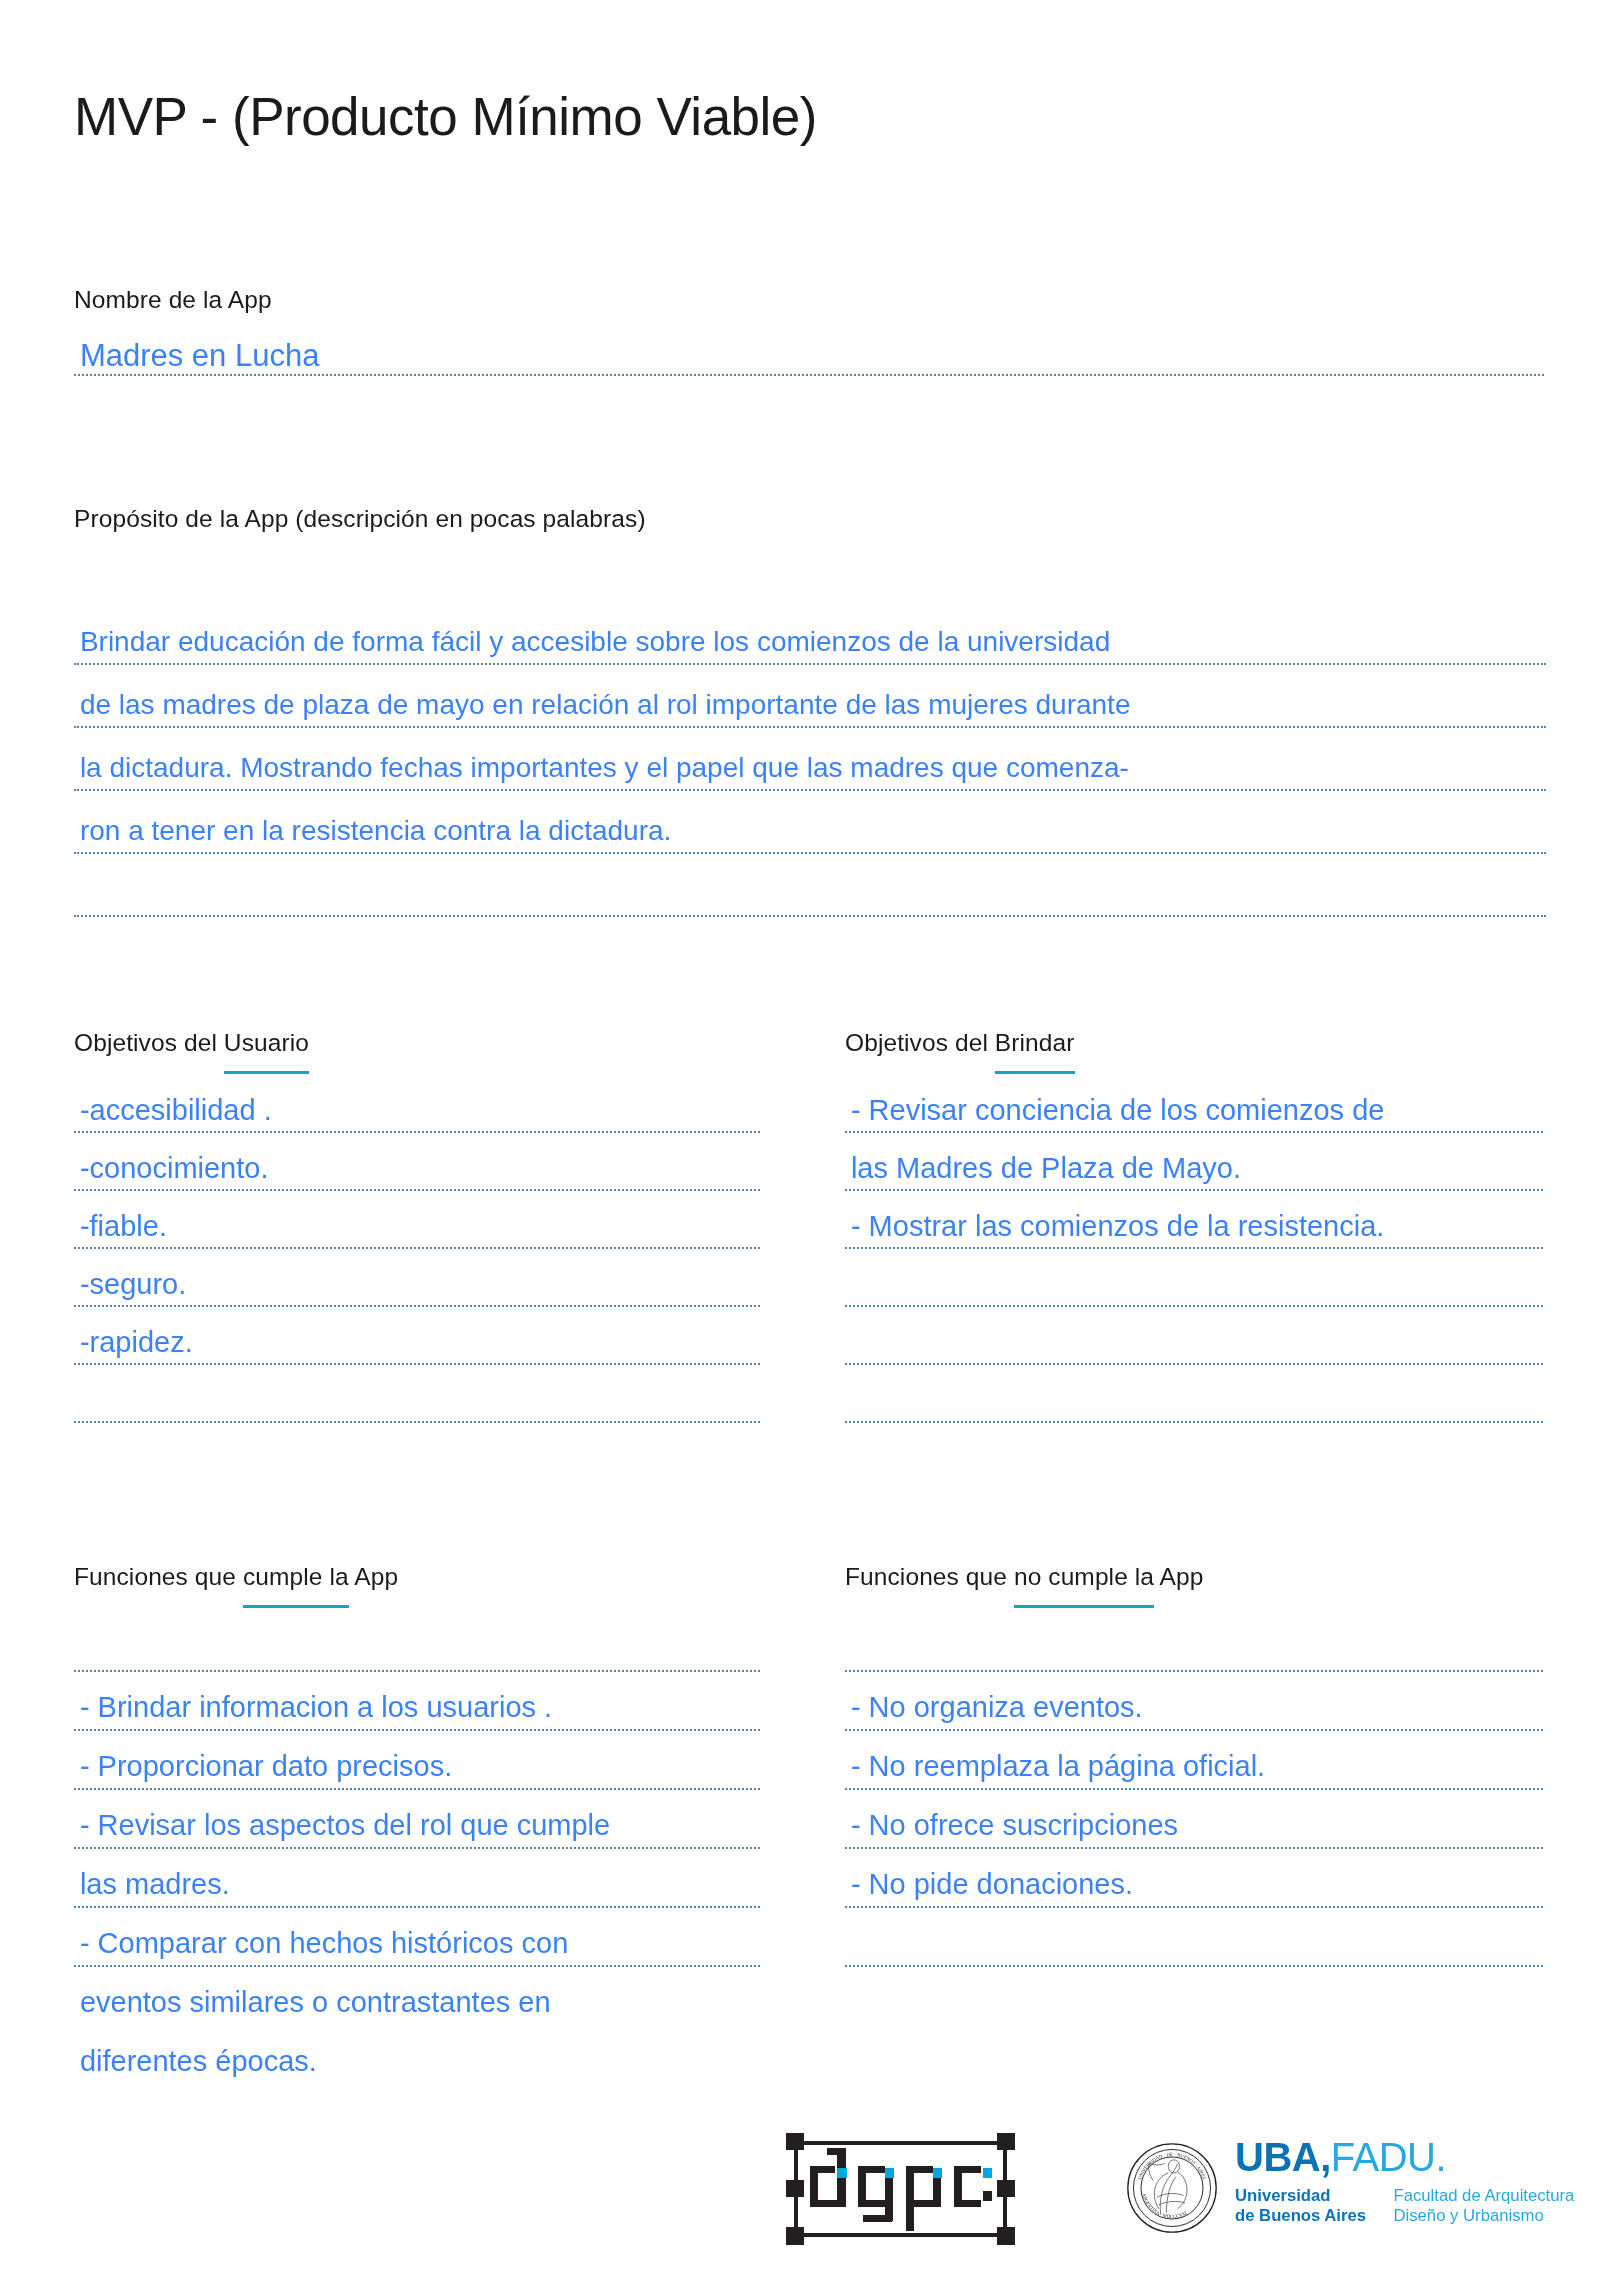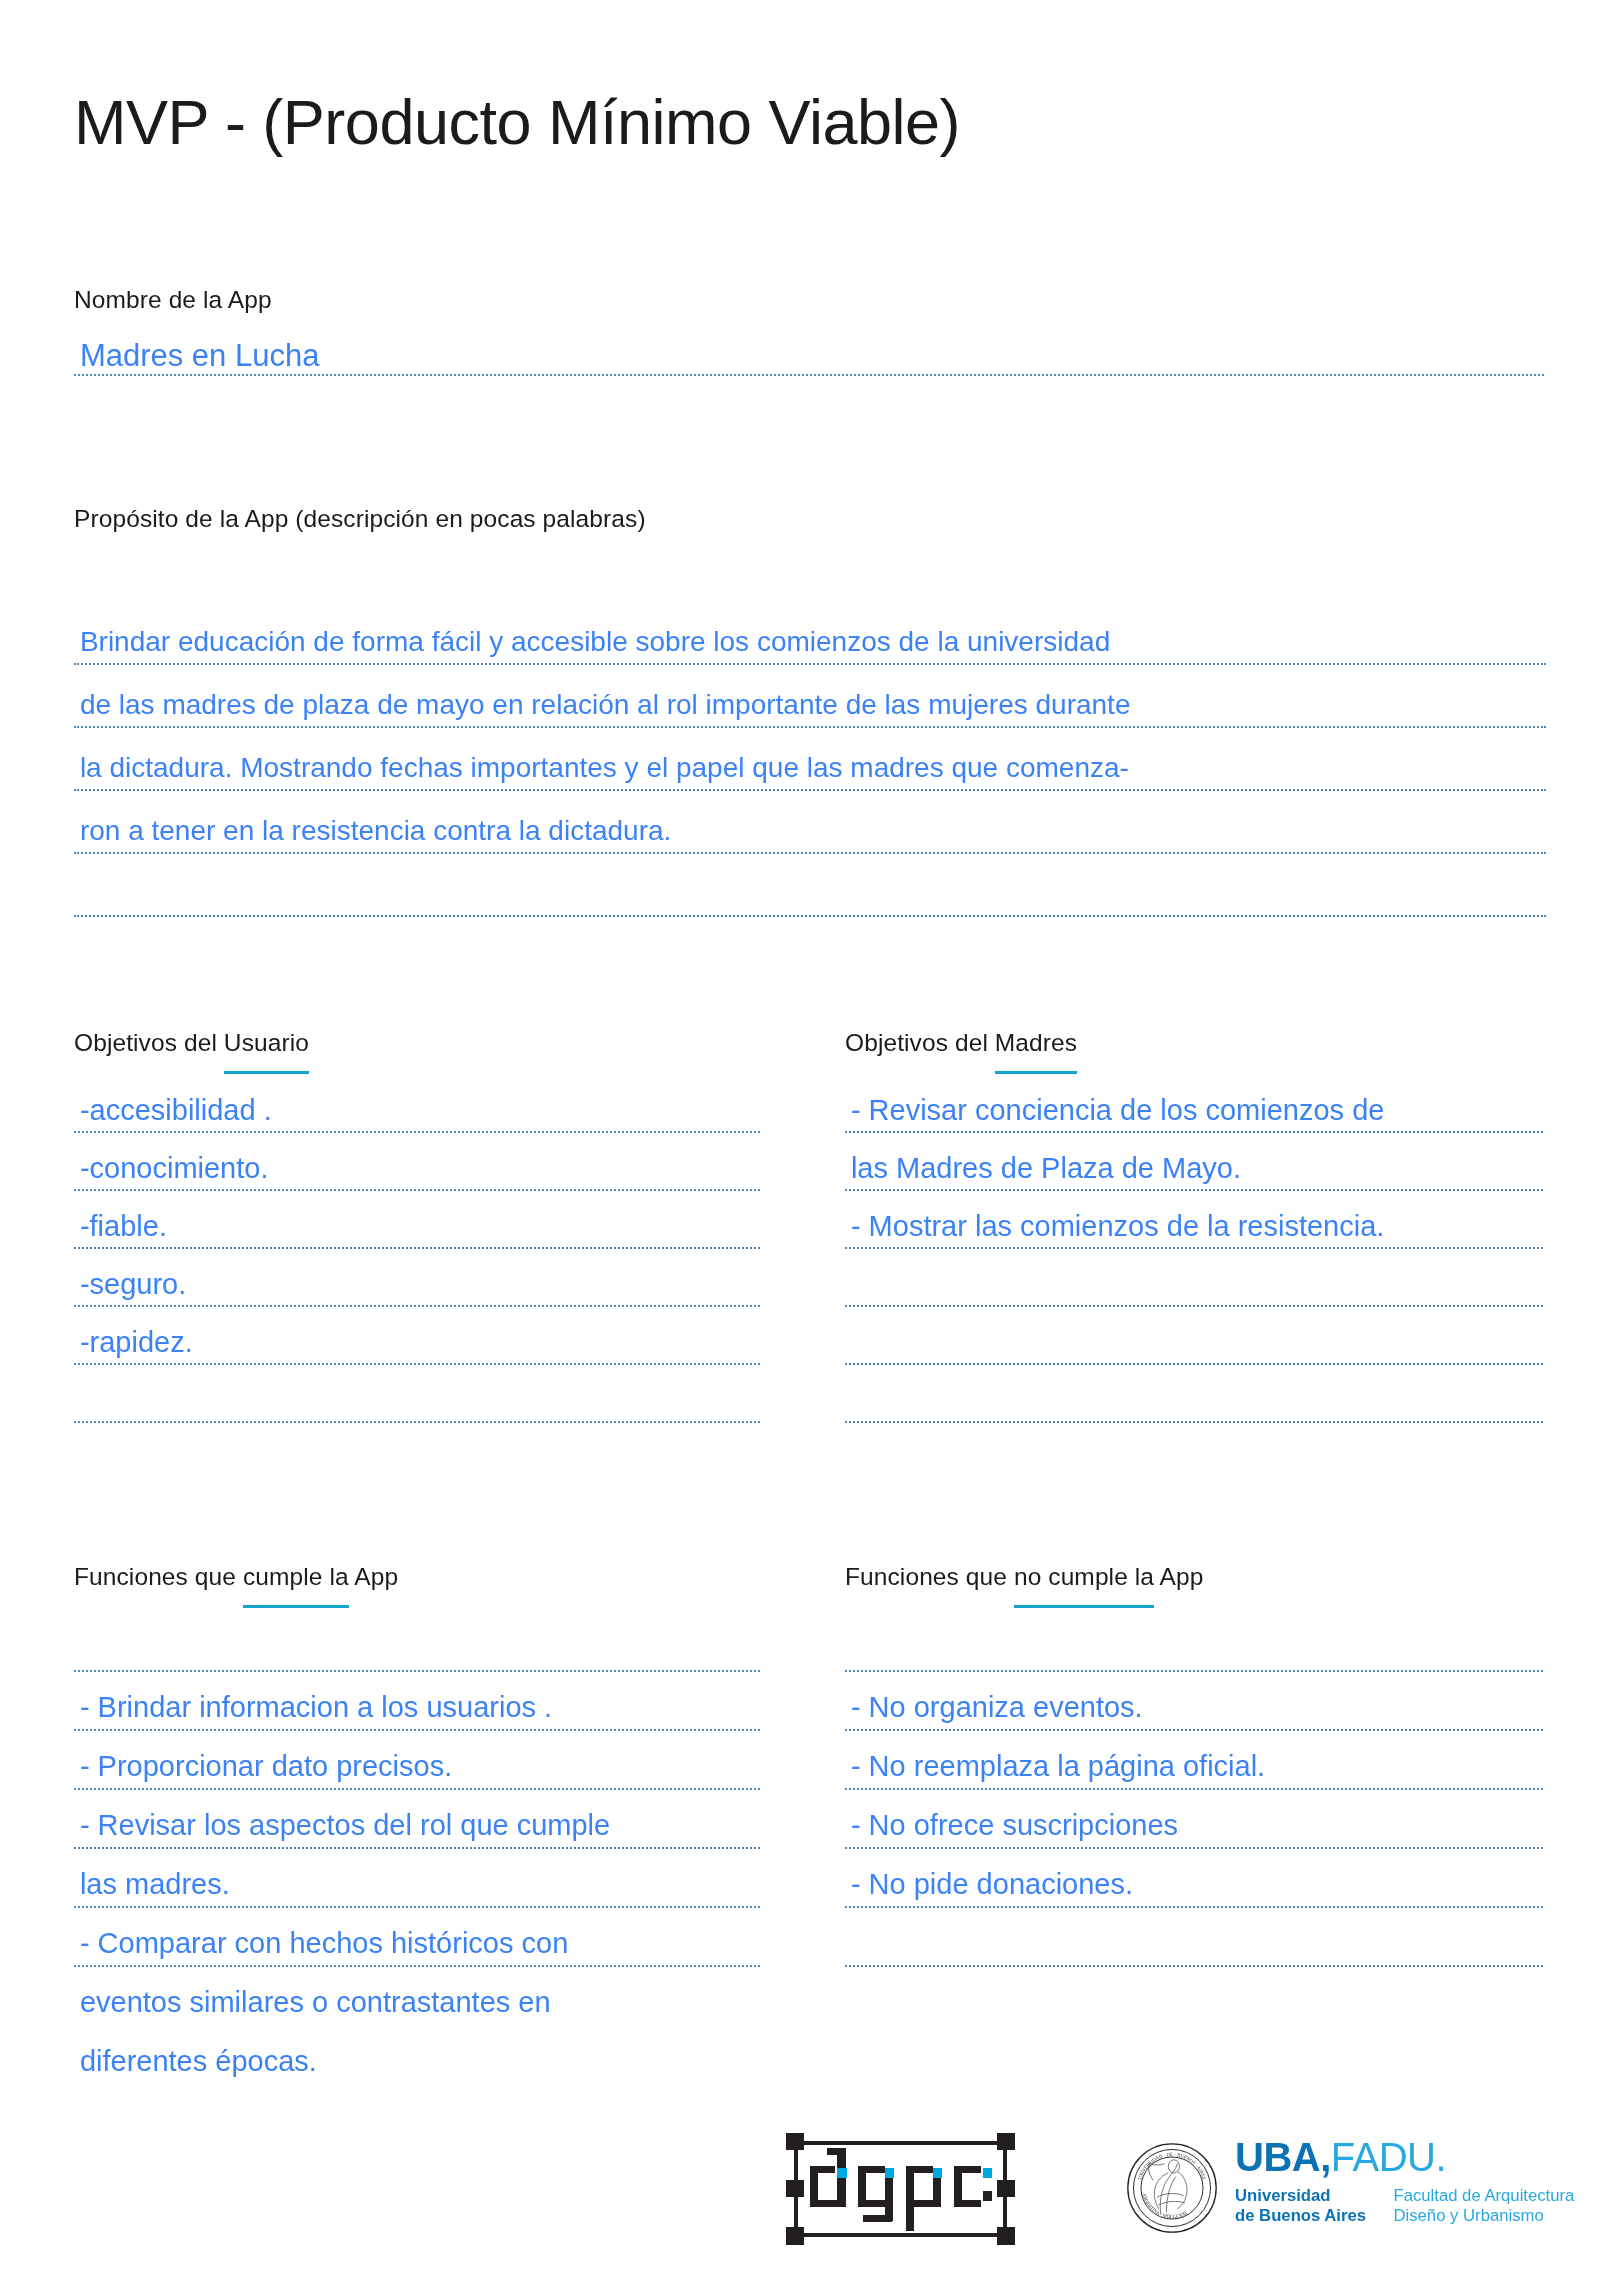--- a/index.html
+++ b/index.html
@@ -18,21 +18,21 @@
     background: #ffffff;
     overflow: hidden;
     box-sizing: border-box;
   }
 
   
   .doc-title {
     position: absolute;
     left: 74px;
     top: 86px;
-    font-size: 63px;
+    font-size: 53px;
     font-weight: 400;
     letter-spacing: -0.5px;
     color: #1b1b1b;
     white-space: nowrap;
     text-align: right;
   }
 
   
   .field-label {
     font-size: 24.5px;
@@ -205,21 +205,21 @@
       <div class="line">-accesibilidad .</div>
       <div class="line">-conocimiento.</div>
       <div class="line">-fiable.</div>
       <div class="line">-seguro.</div>
       <div class="line">-rapidez.</div>
       <div class="line"></div>
     </div>
   </div>
 
   <div class="col-right goals-row">
-    <span class="field-label block-head"><span>Objetivos del </span><span class="underlined">Madres</span><span class="underlined"> </span></span>
+    <span class="field-label block-head"><span>Objetivos del </span><span class="underlined">Brindar</span><span class="underlined"> </span></span>
     <div class="goal-lines">
       <div class="line">- Revisar conciencia de los comienzos de</div>
       <div class="line">las Madres de Plaza de Mayo.</div>
       <div class="line">- Mostrar las comienzos de la resistencia.</div>
       <div class="line"></div>
       <div class="line"></div>
       <div class="line"></div>
     </div>
   </div>
 

